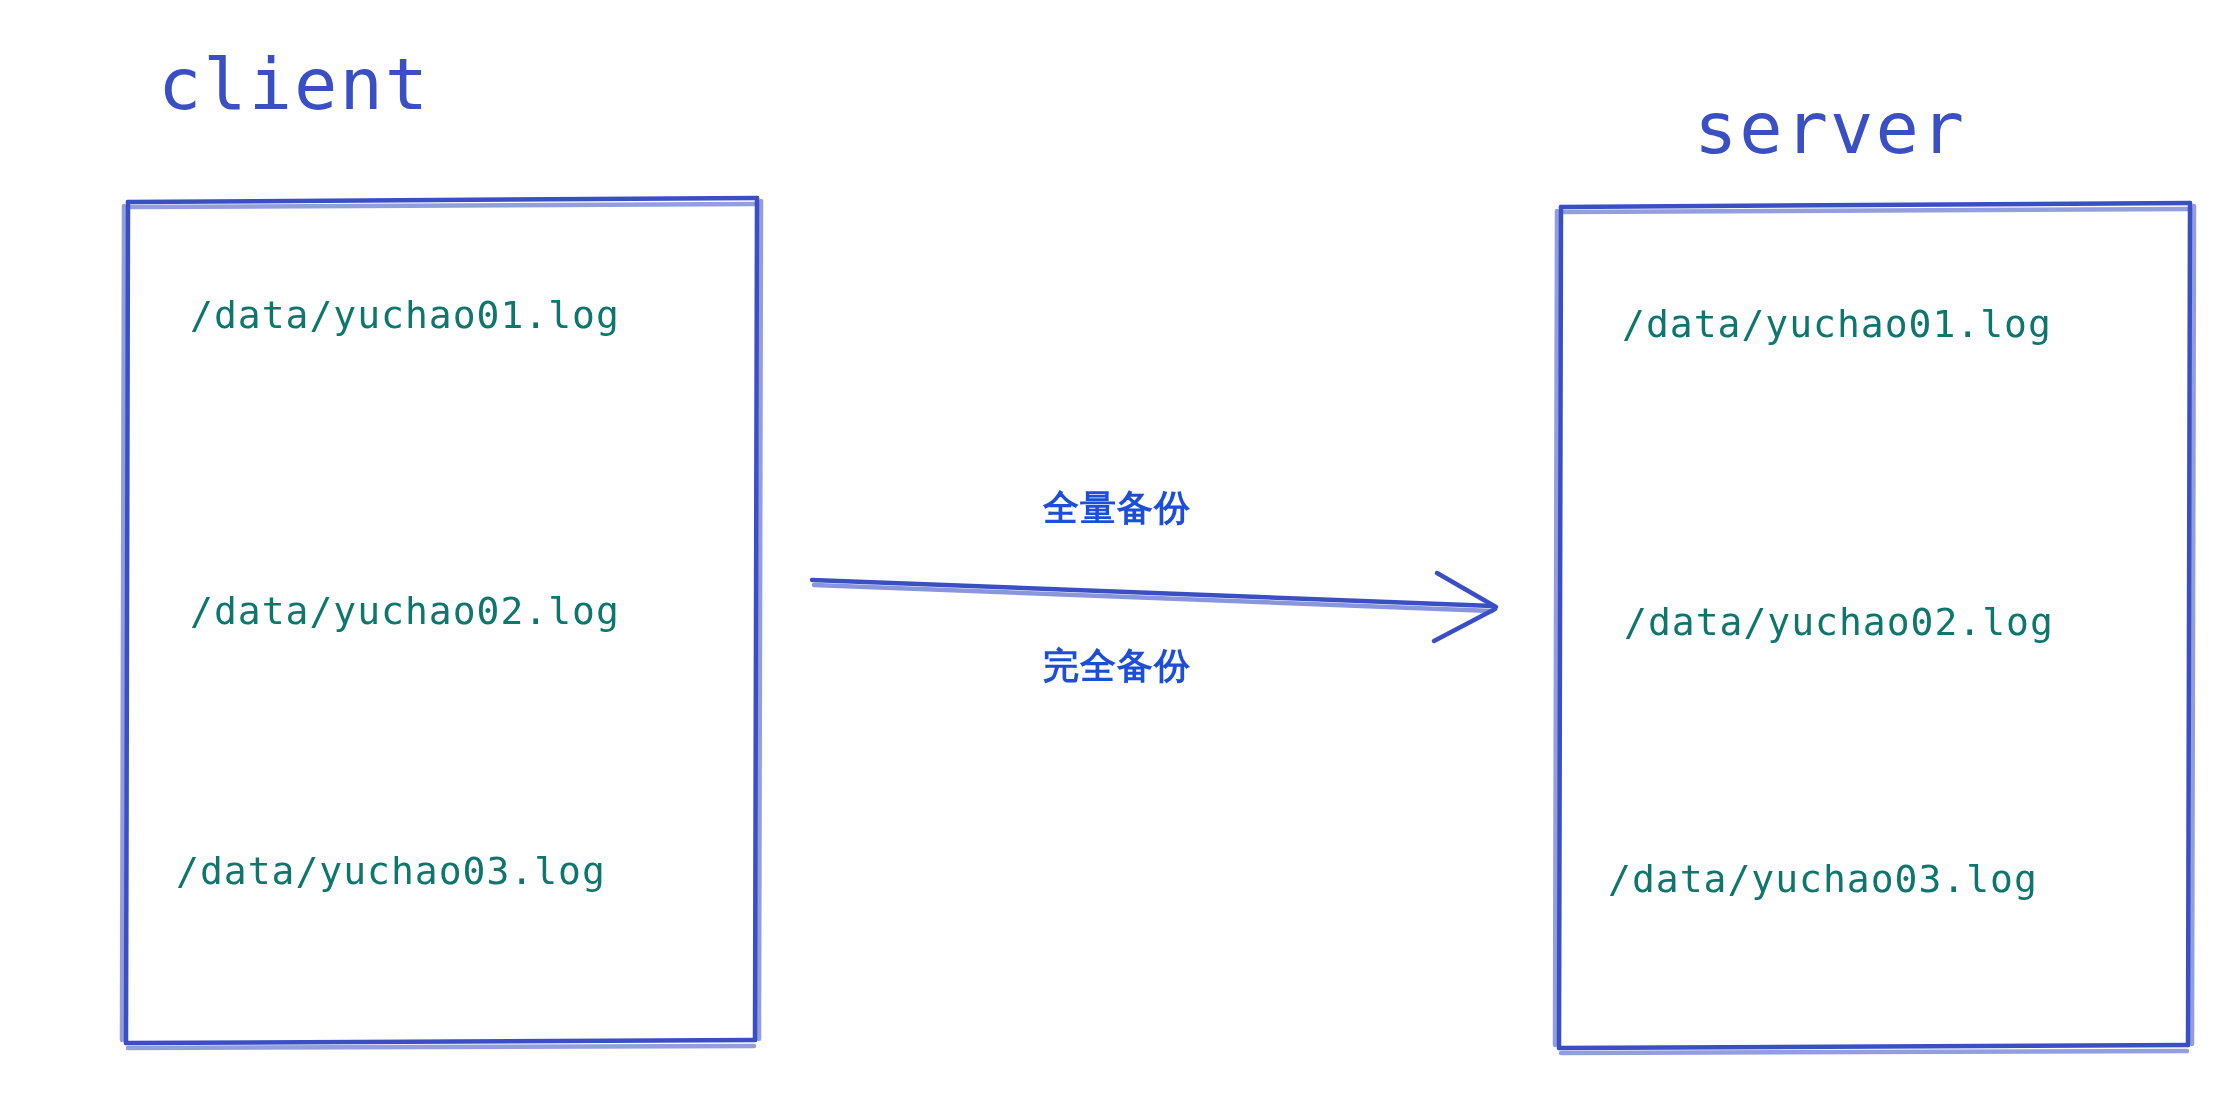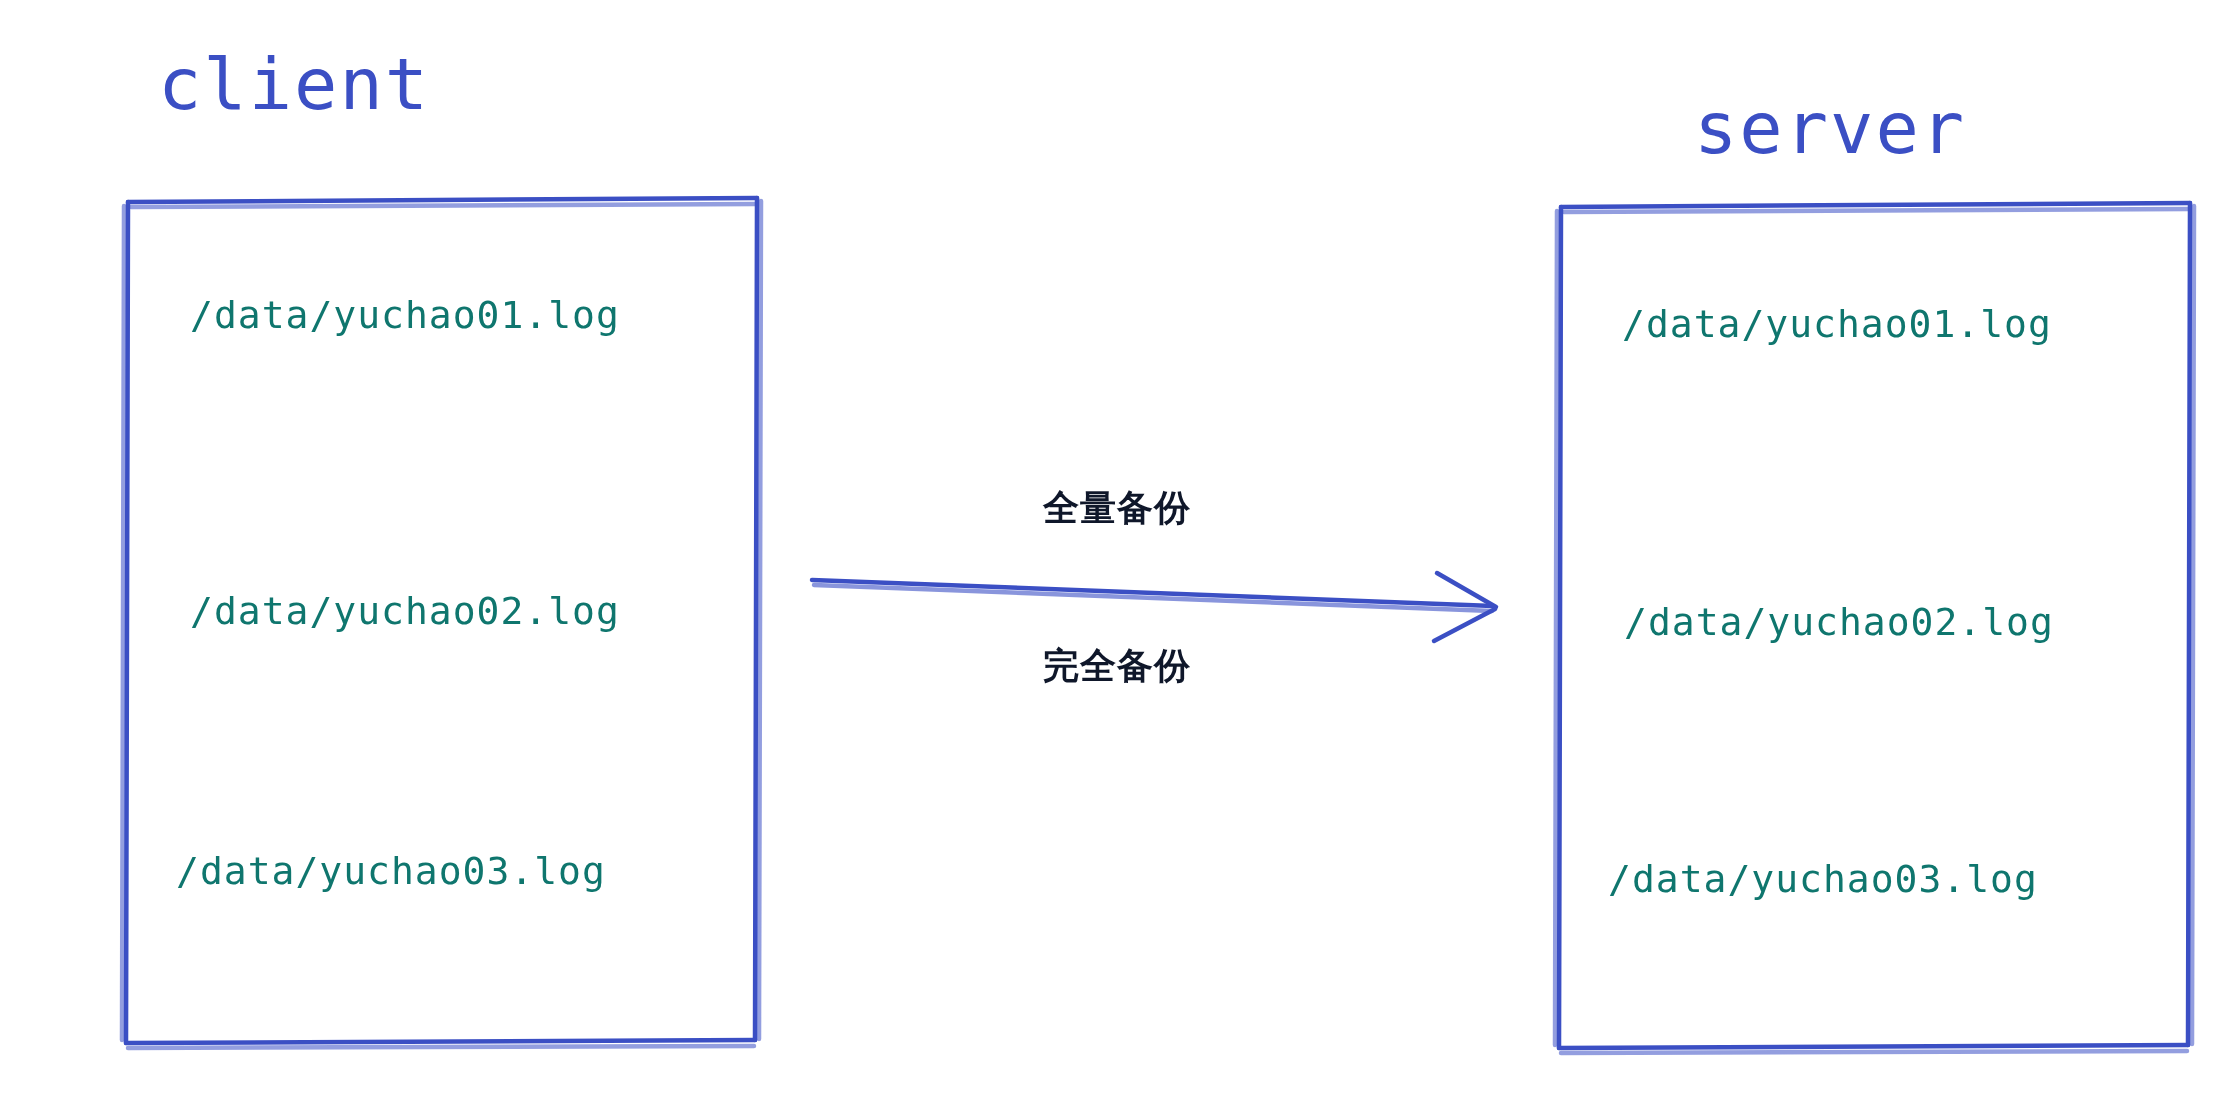--- a/index.html
+++ b/index.html
@@ -49,21 +49,21 @@
     color: #0f766e;
     font-family: "DejaVu Sans Mono", "Liberation Mono", monospace;
     font-size: 38px;
     font-weight: 400;
     letter-spacing: 1px;
     white-space: nowrap;
     line-height: 1;
   }
   .edge-label {
     position: absolute;
-    color: #0f172a;
+    color: #1d4ed8;
     font-family: "DejaVu Sans", "Liberation Sans", sans-serif;
     font-size: 36px;
     font-weight: 600;
     white-space: nowrap;
     line-height: 1;
     letter-spacing: 1px;
   }
   #edge-label-top {
     left: 1043px;
     top: 490px;

